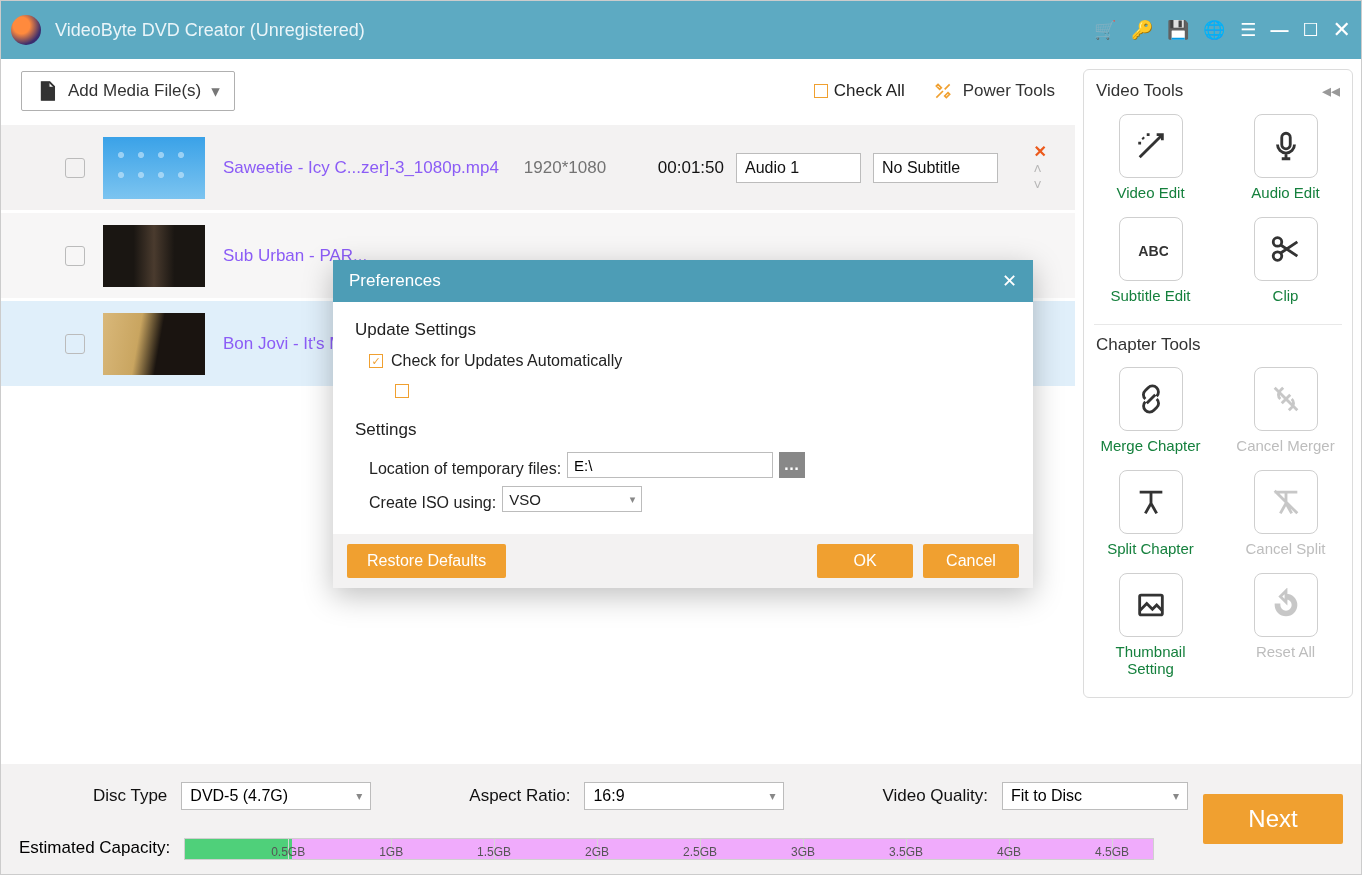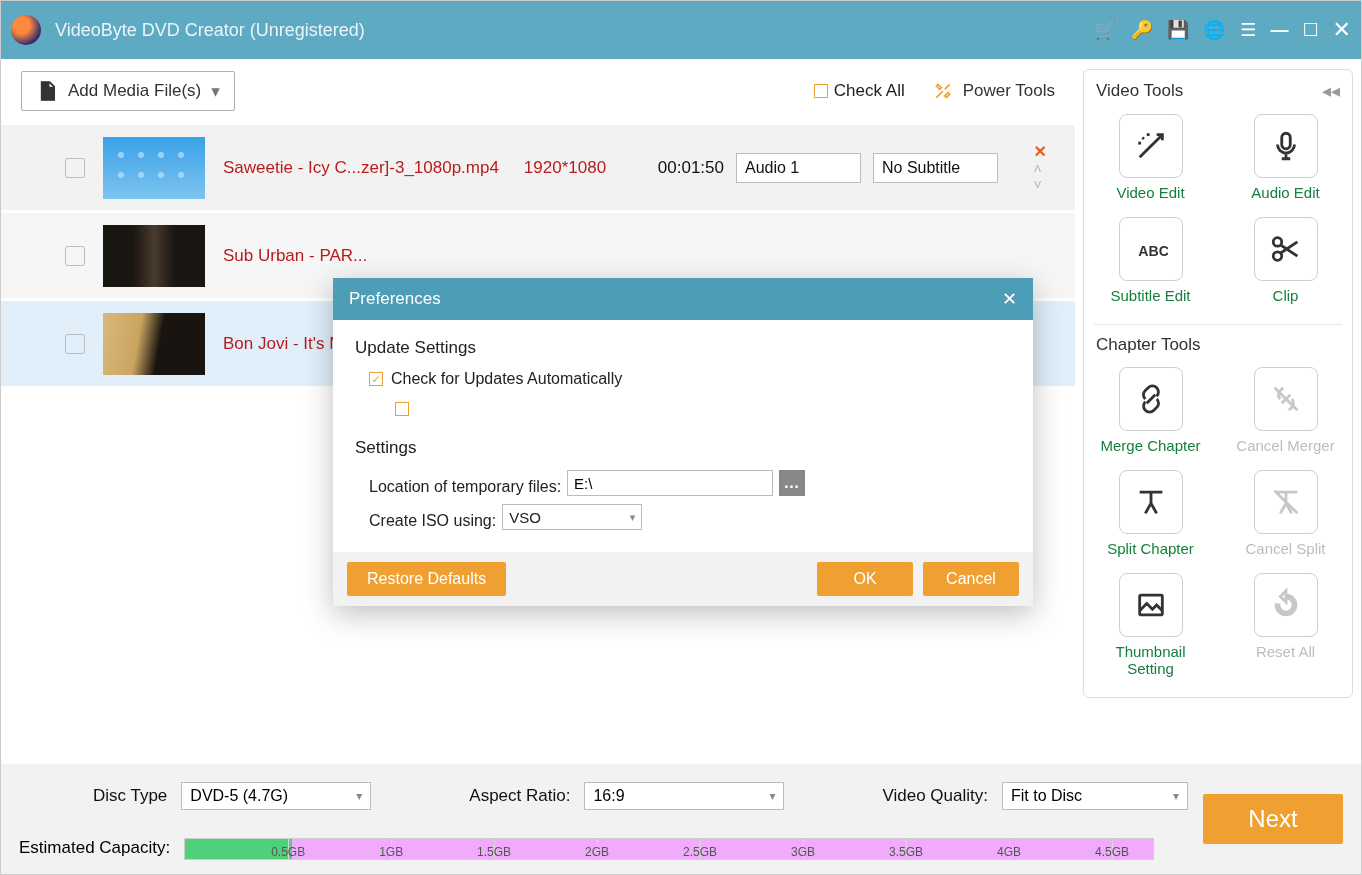--- a/index.html
+++ b/index.html
@@ -34,22 +34,22 @@
 .row.bg1 { background: #f3f2f2; }
 .row.bg2 { background: #f7f6f6; }
 .row.sel { background: #e0effa; }
 .row + .row { margin-top: 3px; }
 .row .rcb { width: 20px; height: 20px; border: 1.5px solid #bbb; border-radius: 3px; margin-right: 18px; cursor: pointer; flex-shrink: 0; margin-left: 44px; }
 .row .thumb { width: 102px; height: 62px; background: #333; margin-right: 18px; flex-shrink: 0; }
 .row .thumb.t1 { background: linear-gradient(180deg,#3aa2e8 0%,#7cc4f0 100%); position:relative; }
 .row .thumb.t1::after{ content:""; position:absolute; inset:8px; background: radial-gradient(circle,#cde9fb 20%, transparent 22%) 0 0/20px 20px; opacity:.6;}
 .row .thumb.t2 { background: linear-gradient(90deg,#1a1612 30%,#4a3b2e 50%,#1a1612 70%); }
 .row .thumb.t3 { background: linear-gradient(100deg,#d9b87a 0%,#c9a560 35%,#1a1410 55%,#1a1410 100%); }
-.row .rtitle { width: 283px; font-size: 17px; color: #b91c1c; white-space: nowrap; overflow: hidden; }
-.row .res { width: 118px; text-align:center; font-size: 17px; color: #b91c1c; }
+.row .rtitle { width: 283px; font-size: 17px; color: #8b5cf6; white-space: nowrap; overflow: hidden; }
+.row .res { width: 118px; text-align:center; font-size: 17px; color: #737373; }
 .row .dur { width: 100px; text-align:right; font-size: 17px; color: #111; }
 .row .sel-input { width: 125px; height: 30px; border: 1px solid #bcbcbc; background:#fff; padding: 3px 8px; font-size: 16px; color:#111; margin-left: 12px; }
 .row .sel-input.wide { width: 125px; }
 .row .row-actions { margin-left: auto; display:flex; flex-direction:column; gap:2px; color:#e58a2e; }
 .row .row-actions span{ font-size:14px; line-height:1; cursor:pointer;}
 .row .row-actions .del{ color:#ec5a1c; font-weight:bold; font-size:16px;}
 .row .row-actions .mv{ color:#b6b6b6;}
 
 
 .panel { border: 1px solid #dcdcdc; border-radius: 6px; background:#fff; }
@@ -72,21 +72,21 @@
 .bb-sel { border:1px solid #bcbcbc; background:#fff; height:28px; padding:0 8px; font-size:16px; display:flex; align-items:center; justify-content:space-between; }
 .bb-sel .car{ color:#888; margin-left:12px; font-size:12px;}
 .bb-row2 { display:flex; align-items:flex-start; gap: 14px; margin-top: 28px;}
 .cap-bar { position:relative; flex:1; height:22px; background:#f0abfc; border:1px solid #cfcfcf;}
 .cap-fill { position:absolute; left:0; top:0; bottom:0; width:11%; background:#4fd07a;}
 .cap-bar .tick { position:absolute; top:0; bottom:0; width:1px; background:#d6d6d6;}
 .cap-bar .tlabel { position:absolute; top:6px; font-size:12px; color:#555; transform:translateX(-50%);}
 .next-btn { position:absolute; right:18px; bottom:30px; width:140px; height:50px; background:#f0a030; color:#fff; font-size:24px; display:flex; align-items:center; justify-content:center; cursor:pointer; border-radius:2px;}
 
 
-.modal { position:absolute; top:259px; left:332px; width:700px; background:#fff; box-shadow:0 8px 28px rgba(0,0,0,.25);margin-top:18px; }
+.modal { position:absolute; top:259px; left:332px; width:700px; background:#fff; box-shadow:0 8px 28px rgba(0,0,0,.25); }
 .modal-head { height:42px; background:#4d9db6; color:#fff; display:flex; align-items:center; padding:0 16px; font-size:17px;}
 .modal-head .spacer{flex:1;}
 .modal-head .close{ font-size:18px; cursor:pointer;}
 .modal-body { padding: 18px 22px 14px 22px; font-size:16px; color:#222; }
 .modal-body .grp-title { font-size:17px; margin-bottom:12px; }
 .modal-body .chk-row { display:flex; align-items:center; gap:8px; margin-left:14px; margin-bottom:14px;}
 .modal-body .chk-row.sub{ margin-left:40px; margin-bottom:22px;}
 .mcb { width:14px; height:14px; border:1.5px solid #f0a030; display:inline-flex; align-items:center; justify-content:center; font-size:11px; color:#f0a030;}
 .modal-body .form-row { display:flex; align-items:flex-end; gap:6px; margin-left:14px; margin-bottom:8px;}
 .modal-body input.txt { border:1px solid #bcbcbc; height:26px; padding:0 6px; width:206px; font-size:15px;}

